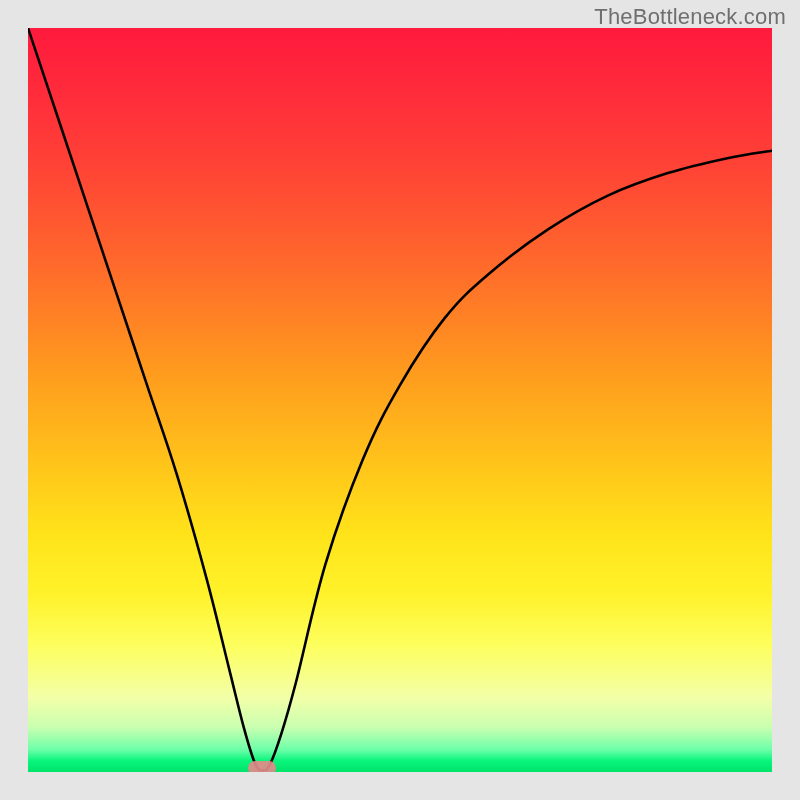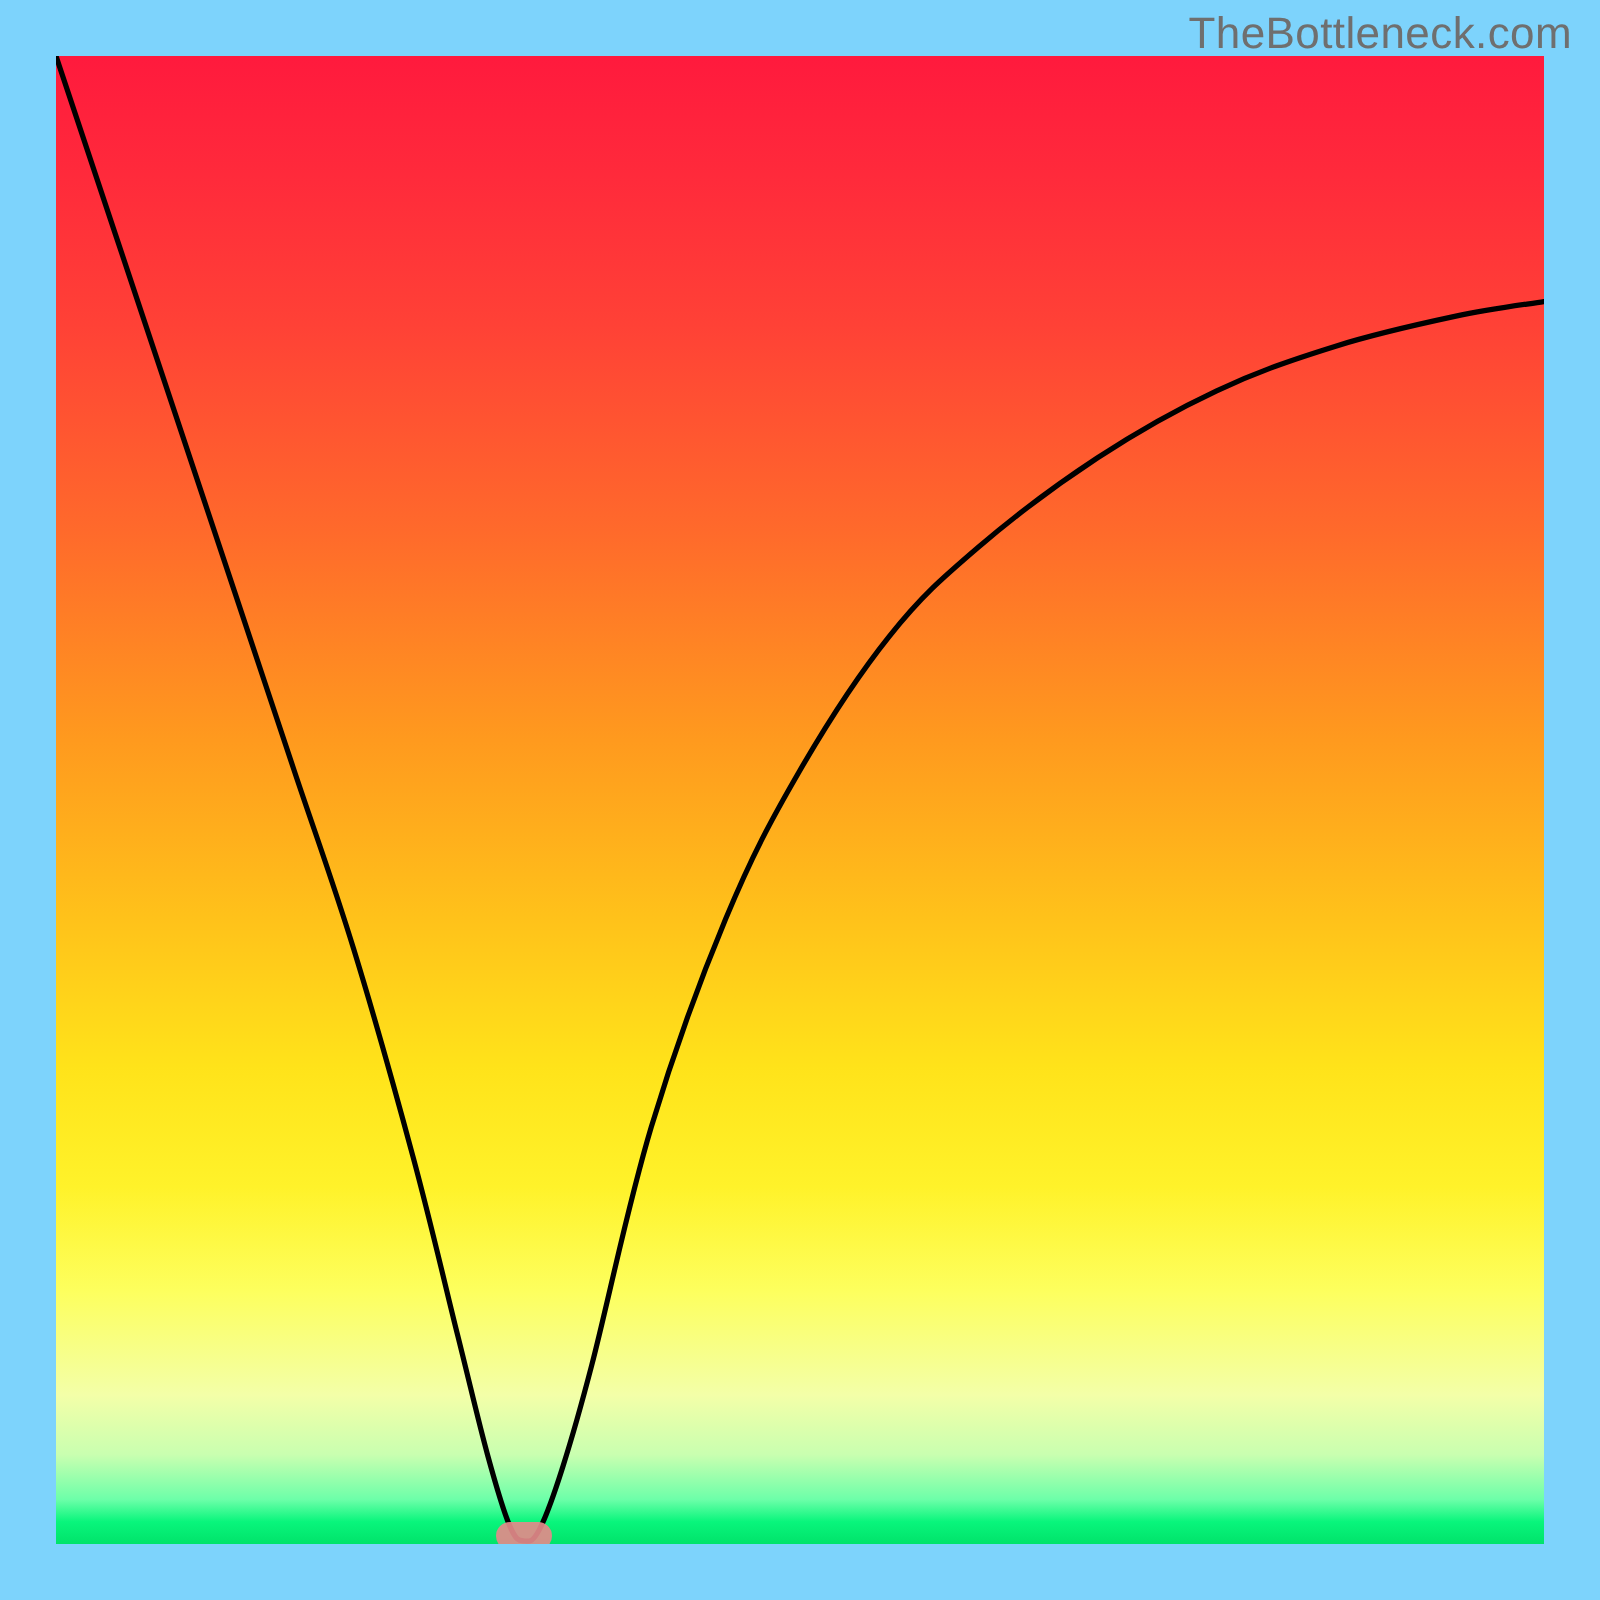--- a/index.html
+++ b/index.html
@@ -8,21 +8,21 @@
     width: 800px;
     height: 800px;
     background: #000;
     overflow: hidden;
     font-family: Arial, Helvetica, sans-serif;
   }
   .frame {
     position: relative;
     width: 800px;
     height: 800px;
-    background: #7dd3fc;
+    background: #e5e5e5;
   }
   .watermark {
     position: absolute;
     top: 4px;
     right: 14px;
     color: #6f6f6f;
     font-size: 22px;
     letter-spacing: 0.2px;
     font-weight: 400;
     z-index: 10;

